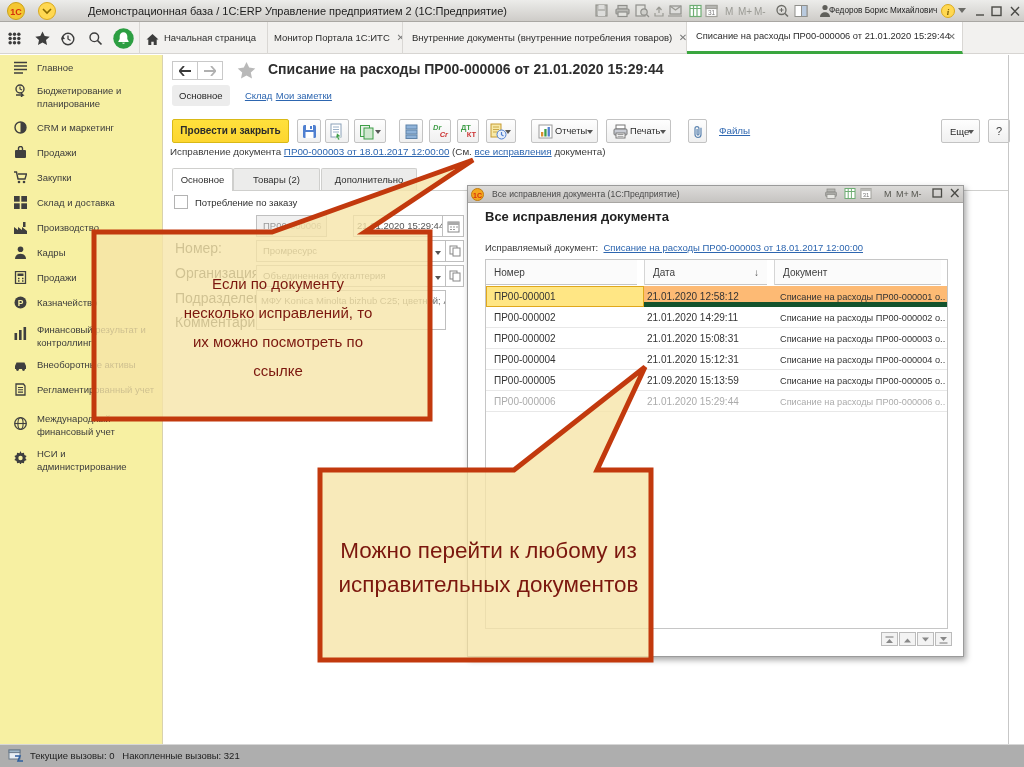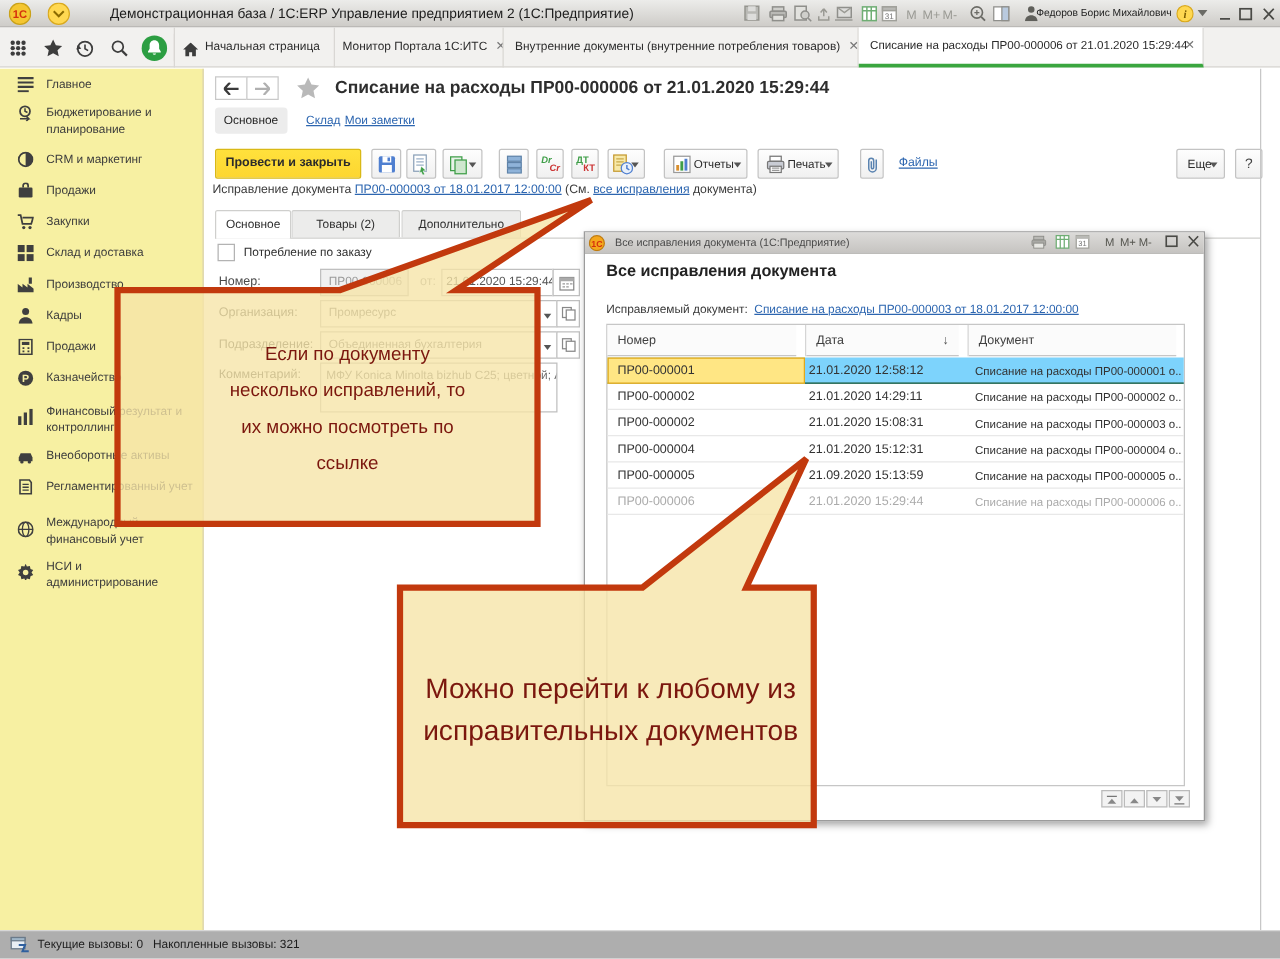--- a/index.html
+++ b/index.html
@@ -26,21 +26,21 @@
 .seclink{font-size:9.5px;color:#2d66b0;text-decoration:underline;}
 #secrow .active{background:#ececec;border-radius:3px;color:#1f1f1f;text-decoration:none;padding:5px 7px;}
 .btn{position:absolute;background:linear-gradient(#fefefe,#f0f0f0);border:1px solid #c3c3c3;border-radius:2px;height:24px;}
 .btn.ico{width:26px;}
 .caret{display:inline-block;width:0;height:0;border-left:3px solid transparent;border-right:3px solid transparent;border-top:4px solid #555;vertical-align:middle;}
 #postbtn{position:absolute;left:8px;top:0;width:117px;height:24px;white-space:nowrap;background:linear-gradient(#ffe13c,#fdd630);border:1px solid #d9b916;border-radius:2px;font-weight:bold;font-size:10px;color:#2b2b2b;text-align:center;line-height:22px;}
 .link{color:#2d66b0;text-decoration:underline;}
 
 .ftab{position:absolute;top:0;height:22px;line-height:21px;font-size:9.5px;text-align:center;background:#ececeb;border:1px solid #cfcfcd;border-bottom:none;border-radius:2px 2px 0 0;color:#2e2e2e;}
 .ftab.act{background:#fff;height:23px;z-index:2;}
-.fldlab{position:absolute;font-size:10px;color:#4a4a4a;}
+.fldlab{position:absolute;font-size:14px;color:#4a4a4a;margin-top:20px;}
 .fld{position:absolute;height:22px;border:1px solid #bfbfbf;background:#fff;font-size:9.5px;color:#6d6d6d;line-height:20px;padding-left:6px;white-space:nowrap;overflow:hidden;}
 .fbtn{position:absolute;height:22px;border:1px solid #bfbfbf;background:#fff;text-align:center;color:#555;}
 
 #popup{position:absolute;left:467px;top:185px;width:497px;height:472px;background:#fff;border:1px solid #9b9b9b;box-shadow:2px 3px 6px rgba(0,0,0,.35);}
 #ptitle{position:absolute;left:0;top:0;width:100%;height:17px;background:linear-gradient(#dcdbd9,#c6c4c1);border-bottom:1px solid #a8a6a3;font-size:9px;color:#4a4a4a;}
 #ptable{position:absolute;left:17px;top:73px;width:463px;height:370px;border:1px solid #c6c6c6;font-size:10px;}
 .th{position:absolute;top:0;height:25px;line-height:25px;background:#fbfbfb;border-bottom:1px solid #c6c6c6;color:#3f3f3f;padding-left:8px;}
 .tr{position:absolute;left:0;width:461px;height:21px;line-height:21px;border-bottom:1px solid #e8e8e8;}
 .td{position:absolute;top:0;height:21px;overflow:hidden;white-space:nowrap;}
 
@@ -449,21 +449,21 @@
     </svg>
   </div>
   <div class="abs" style="left:17px;top:23px;font-size:13px;font-weight:bold;color:#222">Все исправления документа</div>
   <div class="abs" style="left:17px;top:56px;font-size:9.5px;color:#3a3a3a;white-space:nowrap">Исправляемый документ:&nbsp; <span class="link">Списание на расходы ПР00-000003 от 18.01.2017 12:00:00</span></div>
   <div id="ptable">
     <div class="th" style="left:0;width:151px">Номер</div>
     <div class="th" style="left:159px;width:122px">Дата <span style="position:absolute;right:8px;color:#555">↓</span></div>
     <div class="th" style="left:289px;width:166px">Документ</div>
     <div class="abs" style="left:158px;top:0;width:1px;height:25px;background:#d5d5d5"></div>
     <div class="abs" style="left:288px;top:0;width:1px;height:25px;background:#d5d5d5"></div>
-    <div class="tr" style="top:26px;background:#7dd3fc;border-bottom:1px solid #14532d">
+    <div class="tr" style="top:26px;background:#fdba74;border-bottom:5px solid #14532d">
       <div class="td" style="left:0;top:0;width:158px;background:#ffe684;border:1px solid #e0a81c;line-height:19px;padding-left:7px">ПР00-000001</div>
       <div class="td" style="left:161px;width:125px">21.01.2020 12:58:12</div>
       <div class="td" style="left:294px;width:165px;font-size:9.2px;line-height:22px">Списание на расходы ПР00-000001 о...</div>
     </div>
     <div class="tr" style="top:47px">
         <div class="td" style="left:8px;width:150px">ПР00-000002</div>
         <div class="td" style="left:161px;width:125px">21.01.2020 14:29:11</div>
         <div class="td" style="left:294px;width:165px;font-size:9.2px;line-height:22px">Списание на расходы ПР00-000002 о...</div>
       </div>
     <div class="tr" style="top:68px">

